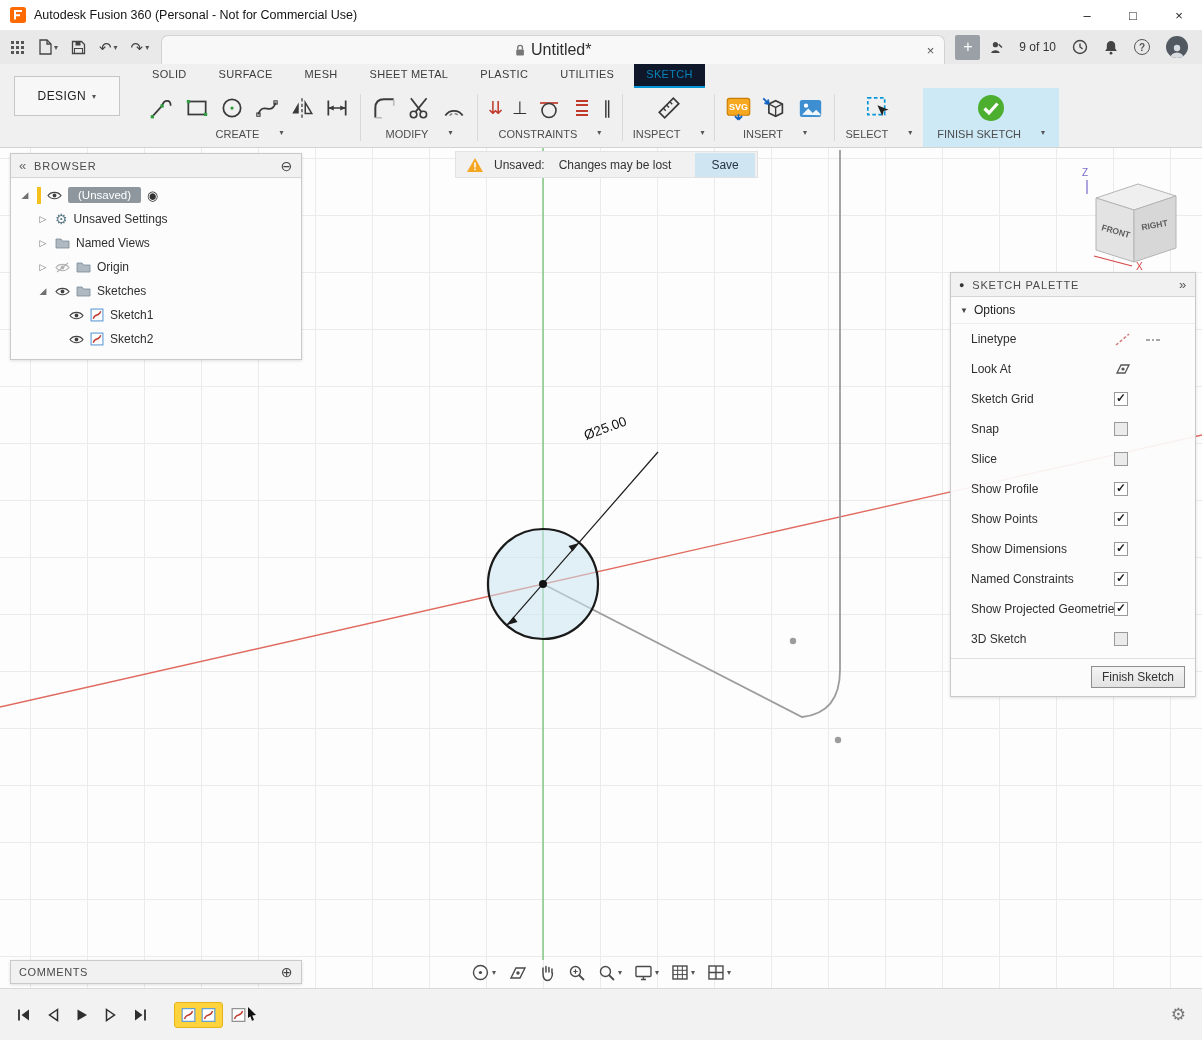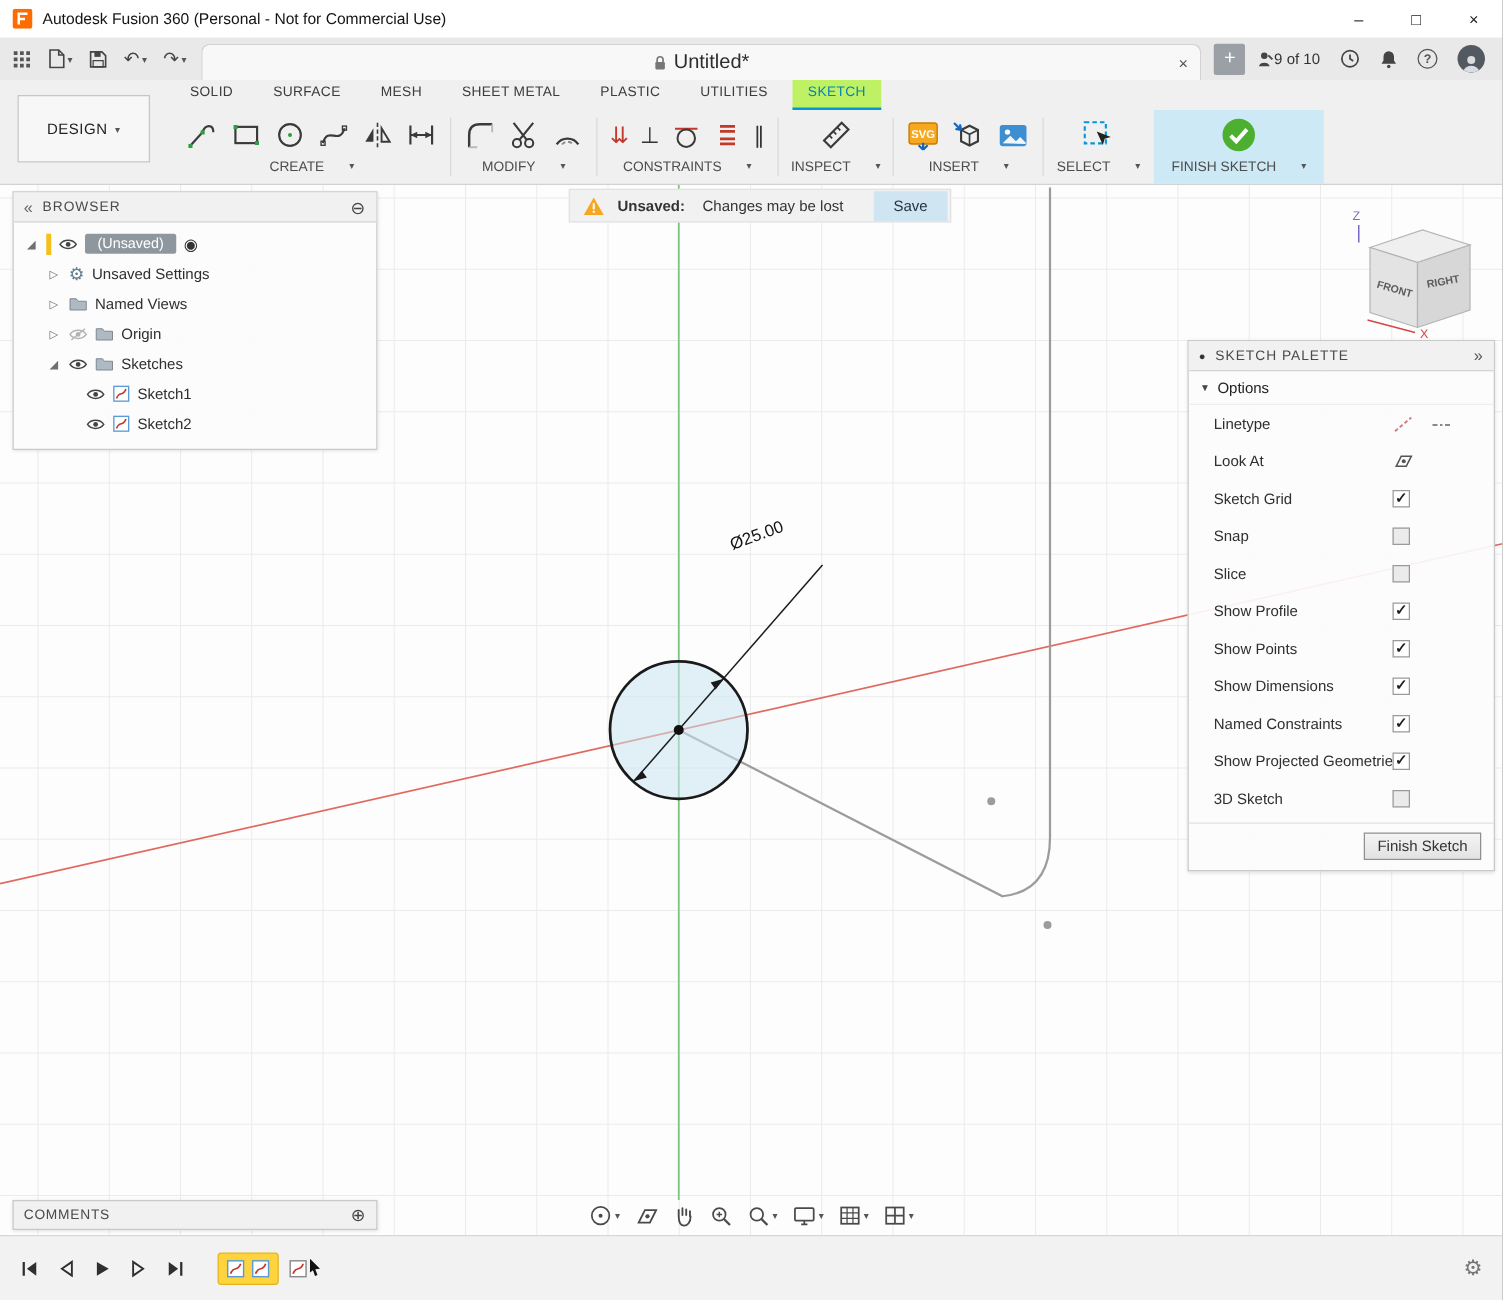--- a/index.html
+++ b/index.html
@@ -22,52 +22,52 @@
 .glyph{font-size:15px;line-height:1;color:#444}
 .mini-caret{font-size:8px;color:#555}
 .doc-tabs{flex:1;display:flex;align-items:flex-end;height:100%;padding:0 2px}
 .doc-tab{flex:1;height:29px;background:#f8f8f8;border:1px solid #d2d2d2;border-bottom:none;
          border-radius:7px 7px 0 0;display:flex;align-items:center;justify-content:center;position:relative;gap:6px}
 .doc-tab-label{font-size:16px;color:#2d2d2d}
 .tab-close{position:absolute;right:10px;font-size:13px;color:#555}
 .newtab{width:25px;height:25px;background:#9aa0a6;color:#fff;display:flex;align-items:center;
         justify-content:center;font-size:16px;margin:0 10px 0 8px;border-radius:2px}
 .qat-right{display:flex;align-items:center;gap:16px;padding-right:14px}
-.job-status{display:flex;align-items:center;gap:0;font-size:12px;color:#333}
+.job-status{display:flex;align-items:center;gap:16px;font-size:12px;color:#333}
 .help-circle{width:16px;height:16px;border:1.4px solid #555;border-radius:50%;display:flex;
              align-items:center;justify-content:center;font-size:10px;font-weight:bold;color:#555}
 .avatar{width:22px;height:22px;border-radius:50%;background:#525960;display:flex;align-items:flex-end;justify-content:center;overflow:hidden}
 
 
 .ribbon{position:relative;background:#f0f0f0;border-bottom:1px solid #d2d2d2;height:84px}
-.design-btn{position:absolute;left:14px;top:12px;width:106px;height:54px;border:1px solid #c6c6c6;
+.design-btn{position:absolute;left:14px;top:12px;width:106px;height:40px;border:1px solid #c6c6c6;
             background:#f7f7f7;display:flex;align-items:center;justify-content:center;gap:6px;
             font-size:12px;color:#222;letter-spacing:.4px}
 .ribbon-tabs{margin-left:140px;height:24px;display:flex;gap:8px;font-size:11px;color:#3c3c3c}
 .rtab{padding:4px 12px 3px;letter-spacing:.3px}
-.rtab.active{background:#bef264;color:#0783b8;border-bottom:2px solid #0696d7;padding-bottom:4px}
+.rtab.active{background:#0f172a;color:#0783b8;border-bottom:2px solid #0696d7;padding-bottom:4px}
 .ribbon-tools{margin-left:140px;height:59px;display:flex;align-items:stretch}
 .rgroup{display:flex;flex-direction:column;align-items:center;padding:2px 9px}
 .rgroup.finish{background:#cde9f6;padding:2px 14px;margin-left:2px}
 .ricons{flex:1;display:flex;align-items:center;gap:9px}
 .rlabel{font-size:11px;color:#4d4d4d;padding:2px 0 5px;display:flex;gap:20px;align-items:flex-start}
 .rsep{width:1px;background:#d9d9d9;margin:6px 1px}
 .cglyph{font-size:18px;line-height:1}
 .red{color:#c0392b}
 
 
 .main{position:relative;height:840px;background:#fdfdfd;
   background-image:linear-gradient(#ebebeb 1px,transparent 1px),linear-gradient(90deg,#ebebeb 1px,transparent 1px);
   background-size:57px 57px;background-position:30px 10px;overflow:hidden}
 .canvas-svg{position:absolute;left:0;top:0}
 
 
 .warnbar{position:absolute;left:455px;top:3px;height:27px;display:flex;align-items:center;gap:10px;
          background:#f1f1f1;border:1px solid #e2e2e2;padding:0 2px 0 10px}
-.warn-title{font-weight:bold;font-size:12px;color:#333}
+.warn-title{font-weight:normal;font-size:12px;color:#333}
 .warn-msg{font-size:12px;color:#333;padding:0 14px 0 4px}
 .save-btn{background:#cfe5f2;padding:5px 16px;font-size:12px;color:#25353f}
 
 
 .panel{position:absolute;background:rgba(252,252,252,.93);border:1px solid #c9c9c9;box-shadow:0 1px 3px rgba(0,0,0,.12)}
 .panel-head{height:24px;background:#f1f1f1;border-bottom:1px solid #d5d5d5;display:flex;align-items:center;
             font-size:11px;letter-spacing:.8px;color:#4a4a4a;padding:0 8px;gap:7px}
 .browser{left:10px;top:5px;width:292px}
 .tree{padding:5px 0 8px}
 .trow{height:24px;display:flex;align-items:center;gap:6px;font-size:12px;color:#2f2f2f}

